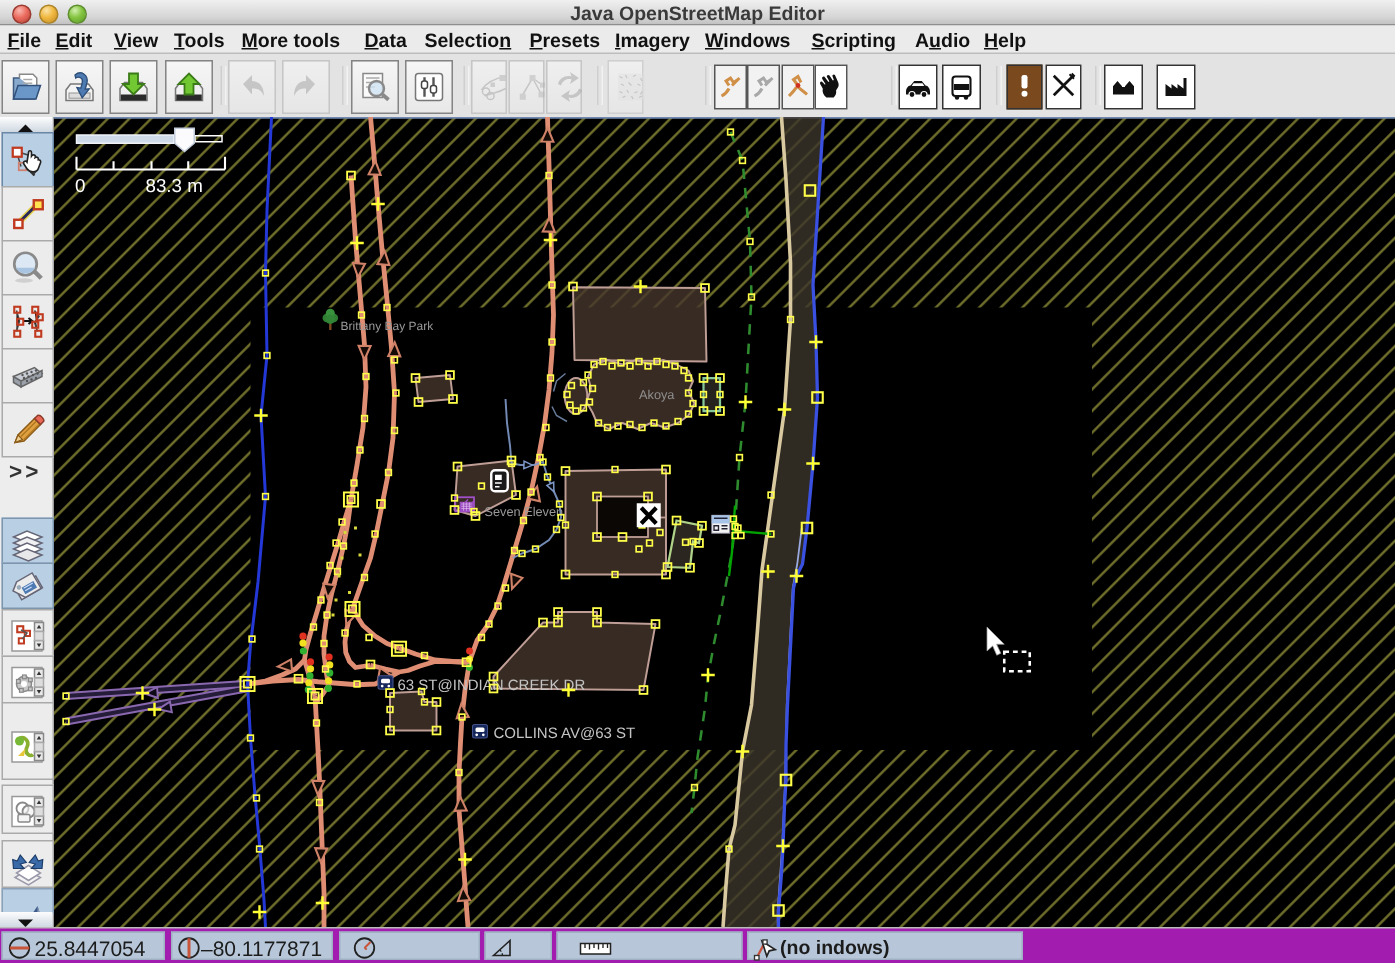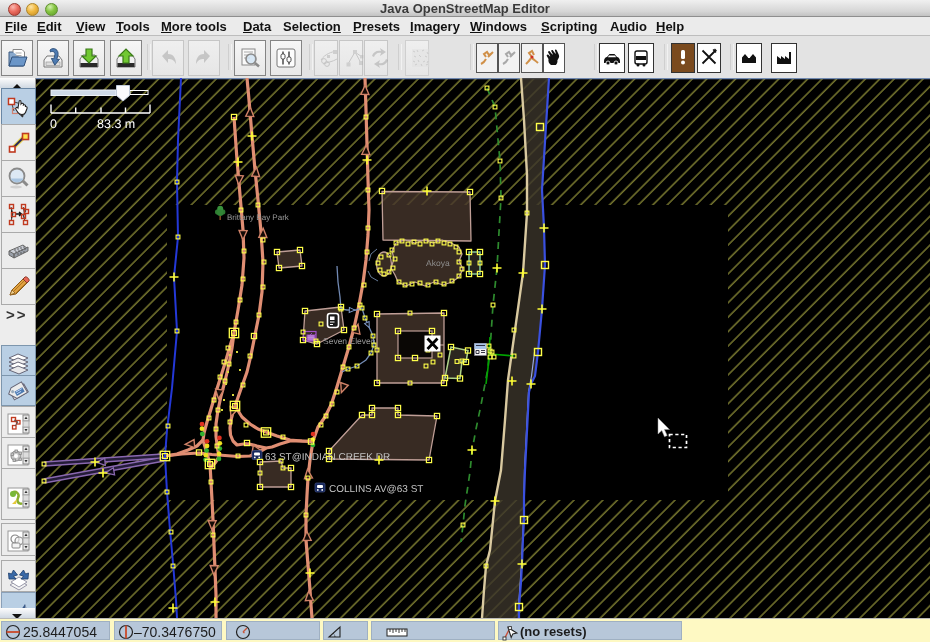--- a/index.html
+++ b/index.html
@@ -18,21 +18,21 @@
 .tbtn2{position:absolute;top:7px;width:20px;height:28px;background:#f2f2f2;border:1px solid #555;}
 .tbtn2 svg{position:absolute;left:1px;top:5px;}
 .tbtn3{position:absolute;top:7px;width:24px;height:28px;background:#f4f4f4;border:1px solid #333;}
 .tbtn3 svg{position:absolute;left:2px;top:4px;}
 #sidebar{position:absolute;left:0;top:78px;width:36px;height:540px;background:#ededed;border-right:1px solid #9a9a9a;box-sizing:border-box;}
 .sbtn{position:absolute;left:1px;width:33px;height:35px;background:#ececec;border:1px solid #aaa;}
 .sbtn svg{position:absolute;left:3px;top:4px;}
 .sbtnB{background:#b9cfe4;border:1px solid #7d96ad;}
 .scrollst{position:absolute;left:0;width:35px;height:10px;background:linear-gradient(#fdfdfd,#cfd8e2);}
 #map{position:absolute;left:36px;top:78px;}
-#statusbar{position:absolute;left:0;top:618px;width:930px;height:24px;background:#fef9c3;border-top:1px solid #bbb;box-sizing:border-box;}
+#statusbar{position:absolute;left:0;top:618px;width:930px;height:24px;background:#a21caf;border-top:1px solid #bbb;box-sizing:border-box;}
 .sbox{position:absolute;top:2px;height:19px;background:#b7c7d9;border:1px solid #9fb0c2;box-sizing:border-box;font-size:13px;color:#1c1c1c;}
 .sbox svg{position:absolute;left:3px;top:2px;}
 </style>
 </head>
 <body>
 <div id="allwrap" style="opacity:0.999;width:930px;height:642px;position:absolute;left:0;top:0;">
 <div id="titlebar">
  <div class="tl" style="left:8px;background:radial-gradient(circle at 4px 3px,#f9b8b0,#ec6d60 45%,#b33e33);border:0.5px solid #9a3a30;"></div>
  <div class="tl" style="left:26px;background:radial-gradient(circle at 4px 3px,#fbe3a8,#f0b83f 45%,#c08a28);border:0.5px solid #ad8428;"></div>
  <div class="tl" style="left:45px;background:radial-gradient(circle at 4px 3px,#d2f0b0,#84c440 45%,#5b9a2a);border:0.5px solid #5e8e2e;"></div>
@@ -795,21 +795,21 @@
           <circle cx="8" cy="8" r="6.5" fill="none" stroke="#222" stroke-width="1.2"></circle>
           <path d="M1.5 8h13" stroke="#c8553a" stroke-width="2"></path>
         </svg>
   <span style="position:absolute;left:21px;top:2px;font-size:14px;">25.8447054</span>
  </div>
  <div class="sbox" style="left:114px;width:108px;">
   <svg width="16" height="16" viewBox="0 0 16 16">
           <circle cx="8" cy="8" r="6.5" fill="none" stroke="#222" stroke-width="1.2"></circle>
           <path d="M8 1.5v13" stroke="#c8553a" stroke-width="2"></path>
         </svg>
-  <span style="position:absolute;left:19px;top:2px;font-size:14px;">–70.3476750</span>
+  <span style="position:absolute;left:19px;top:2px;font-size:14px;">–80.1177871</span>
  </div>
  <div class="sbox" style="left:226px;width:94px;">
   <svg width="16" height="16" viewBox="0 0 16 16" style="left:8px">
           <circle cx="8" cy="8" r="6.5" fill="none" stroke="#222" stroke-width="1.2"></circle>
           <path d="M8 8L12 4M8 8l1.5 1" stroke="#c8553a" stroke-width="1.4"></path>
         </svg>
  </div>
  <div class="sbox" style="left:323px;width:45px;">
   <svg width="17" height="16" viewBox="0 0 17 16">
           <path d="M2 13L13 3v10z" fill="none" stroke="#222" stroke-width="1.1"></path>
@@ -822,16 +822,16 @@
           <path d="M4 5v3M7 5v4M10 5v3M13 5v4M16 5v3M19 5v3" stroke="#222" stroke-width="0.9"></path>
         </svg>
  </div>
  <div class="sbox" style="left:498px;width:184px;">
   <svg width="17" height="18" viewBox="0 0 17 18">
           <path d="M2.5 14.5L8 4" stroke="#c8503a" stroke-width="1.5"></path>
           <path d="M8 4l3.2 10 1.6-3.6 4-0.8z" fill="#fff" stroke="#222" stroke-width="1.1" transform="translate(-2,-0.5)"></path>
           <rect x="1" y="13" width="3" height="3" fill="#fff" stroke="#333" stroke-width="0.9"></rect>
           <rect x="6.6" y="2.6" width="2.8" height="2.8" fill="#fff" stroke="#333" stroke-width="0.9"></rect>
         </svg>
-  <span style="position:absolute;left:21px;top:2px;font-weight:bold;">(no resets)</span>
+  <span style="position:absolute;left:21px;top:2px;font-weight:bold;">(no indows)</span>
  </div>
 </div>
 </div>
 
 </body></html>

